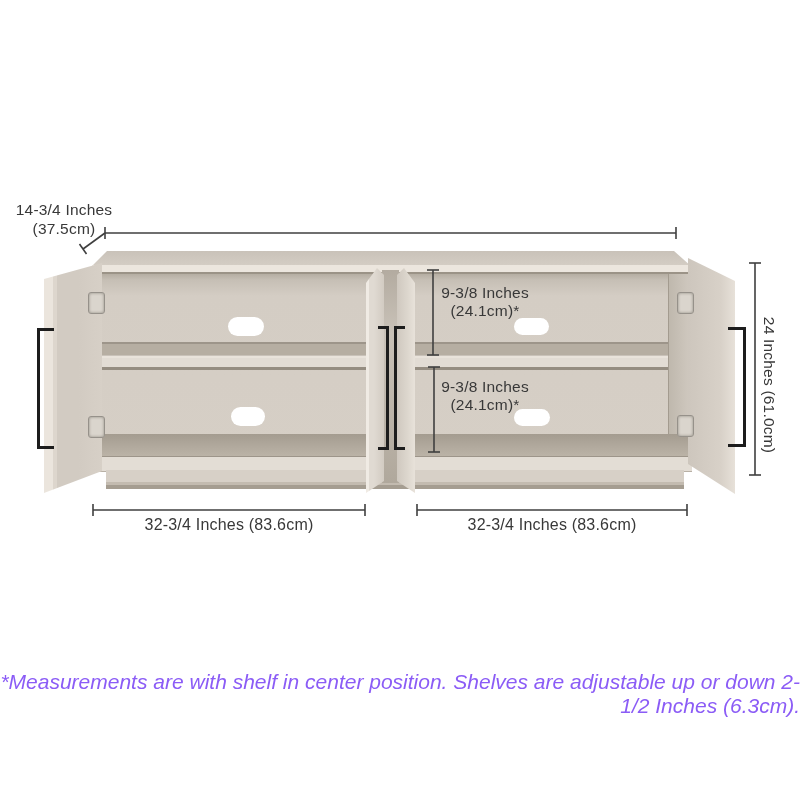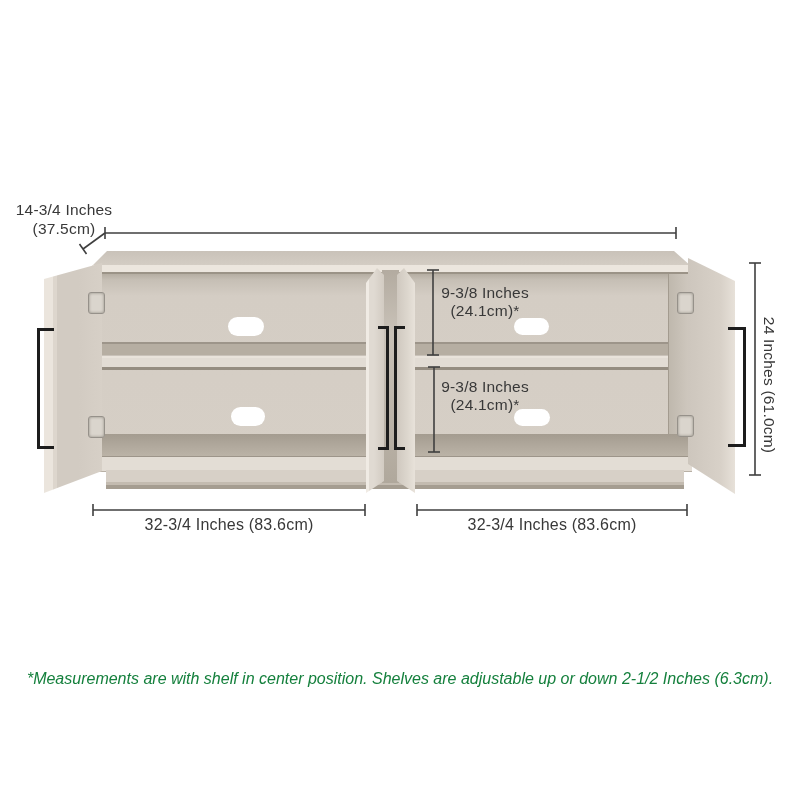--- a/index.html
+++ b/index.html
@@ -64,22 +64,22 @@
   svg.dims line{stroke:var(--dimension-line);stroke-width:1.6;}
   .dim-label{position:absolute;text-align:center;font-size:16px;line-height:19px;
     color:var(--text-color);letter-spacing:.2px;white-space:nowrap;}
   .lbl-depth{left:6px;top:200px;width:116px;font-size:15.5px;}
   .lbl-owidth{left:290px;top:208px;width:200px;}
   .lbl-oheight{left:699px;top:375px;width:140px;height:20px;transform:rotate(90deg);font-size:15.5px;}
   .lbl-upper{left:435px;top:284px;width:100px;font-size:15.5px;line-height:18px;}
   .lbl-lower{left:435px;top:378px;width:100px;font-size:15.5px;line-height:18px;}
   .lbl-lwidth{left:129px;top:515px;width:200px;}
   .lbl-rwidth{left:452px;top:515px;width:200px;}
-  .footnote{left:0;top:670px;width:800px;text-align:center;font-style:italic;
-    font-size:16px;color:#15803d;}
+  .footnote{left:0;top:670px;width:800px;text-align:right;font-style:italic;
+    font-size:21px;color:#8b5cf6;}
 </style>
 </head>
 <body>
 
 <div class="stage">
 
   <div class="abs back-panel"></div>
   <div class="abs side-wall-right"></div>
 
   <div class="abs hole hole-ul"></div>

